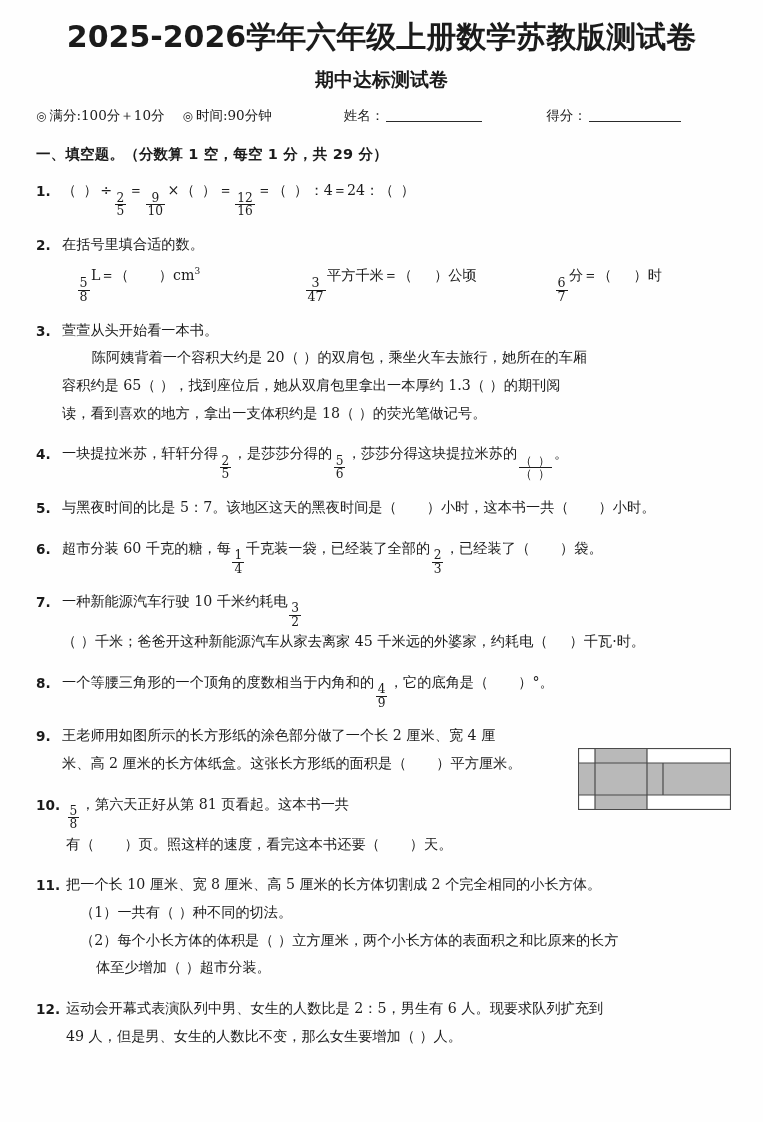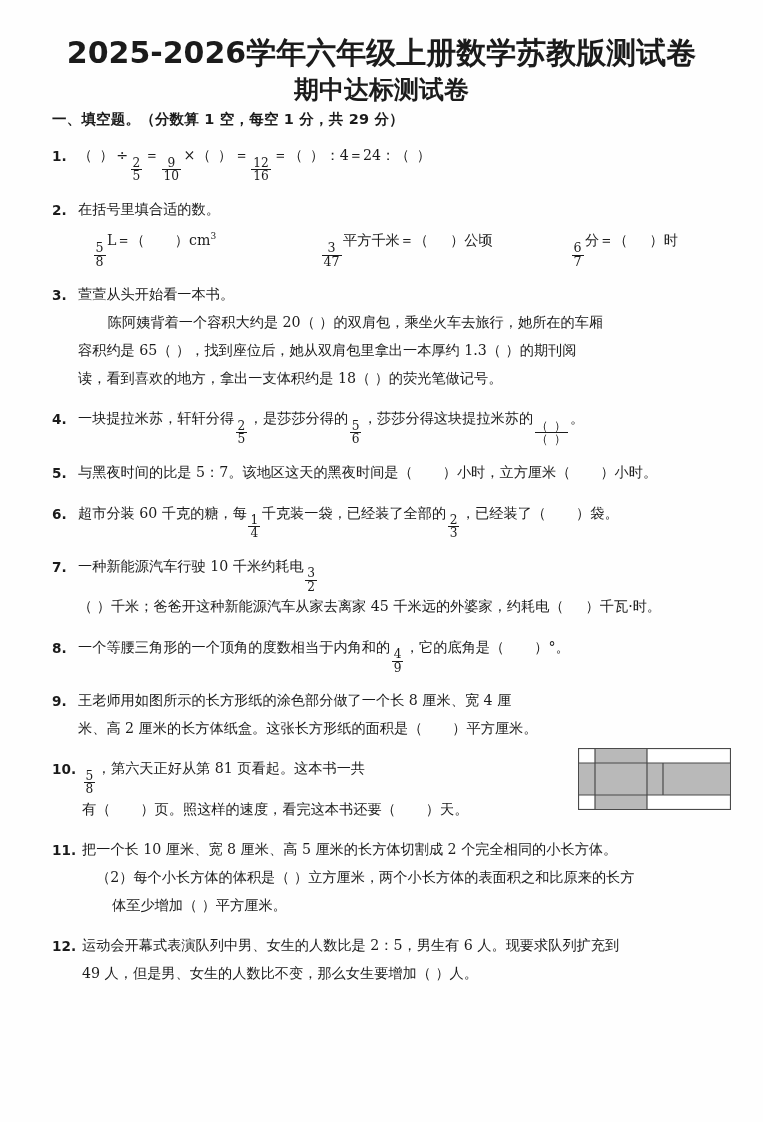--- a/index.html
+++ b/index.html
@@ -7,38 +7,38 @@
     width:763px;height:1122px;
     background:#fefefe;
     font-family:"DejaVu Serif","Liberation Serif",serif;
     color:#1b1b1b;
     overflow:hidden;
     position:relative;
   }
   .page{
     position:relative;
     width:763px;height:1122px;
-    padding:16px;
+    padding:0;
     box-sizing:border-box;
   }
 
   
   .title-block{ text-align:center; padding-top:18px; }
   .title-main{
     font-size:30px;
     font-weight:700;
     letter-spacing:0px;
     line-height:1.26;
     font-family:"DejaVu Sans","Liberation Sans",sans-serif;
   }
   .title-sub{
-    font-size:25px;
+    font-size:19px;
     font-weight:700;
     line-height:1.3;
-    margin-top:2px;
+    margin-top:11px;
     font-family:"DejaVu Sans","Liberation Sans",sans-serif;
   }
 
   
   .info-line{
     margin:16px 34px 0 36px;
     font-size:13.5px;
     display:flex;
     align-items:baseline;
     white-space:nowrap;
@@ -52,21 +52,21 @@
     width:96px;
     height:13px;
     margin-left:2px;
     vertical-align:-2px;
   }
   .fill-line.short{ width:92px; }
   .spacer-b{ flex:0 0 46px; }
 
   
   .section-head{
-    margin:4px 0 0 36px;
+    margin:20px 0 0 36px;
     font-size:14.5px;
     font-weight:700;
     font-family:"DejaVu Sans","Liberation Sans",sans-serif;
     letter-spacing:0.2px;
   }
 
   
   .qlist{ margin:0; padding:0; }
   .q{
     display:flex;
@@ -125,20 +125,28 @@
 </head>
 <body>
 
 <div class="page">
 
   <div class="title-block">
     <div class="title-main">2025-2026学年六年级上册数学苏教版测试卷</div>
     <div class="title-sub">期中达标测试卷</div>
   </div>
 
+  <div class="info-line">
+    <span class="info-seg"><span class="circ">◎</span><span>满分:100分＋10分</span></span>
+    <span class="info-seg"><span class="circ">◎</span><span>时间:90分钟</span></span>
+    <span class="spacer-a"></span>
+    <span class="info-seg"><span>姓名：</span><span class="fill-line"></span></span>
+    <span class="spacer-b"></span>
+    <span class="info-seg"><span>得分：</span><span class="fill-line short"></span></span>
+  </div>
 
   <div class="section-head">一、填空题。（分数算 1 空，每空 1 分，共 29 分）</div>
 
   <div class="qlist">
 
     <div class="q">
       <div class="qnum">1.</div>
       <div class="qbody">
         <span class="paren-blank">（          ）</span><span class="op">÷</span><span class="frac">
             <span class="num">2</span>
@@ -196,21 +204,21 @@
           </span><span>，莎莎分得这块提拉米苏的</span><span class="frac paren">
             <span class="num">（     ）</span>
             <span class="den">（     ）</span>
           </span><span>。</span>
       </div>
     </div>
 
     <div class="q">
       <div class="qnum">5.</div>
       <div class="qbody">
-        <span class="line"><span>与黑夜时间的比是 5：7。该地区这天的黑夜时间是（</span><span class="blank"></span><span>）小时，立方厘米（</span><span class="blank"></span><span>）小时。</span></span>
+        <span class="line"><span>与黑夜时间的比是 5：7。该地区这天的黑夜时间是（</span><span class="blank"></span><span>）小时，这本书一共（</span><span class="blank"></span><span>）小时。</span></span>
       </div>
     </div>
 
     <div class="q">
       <div class="qnum">6.</div>
       <div class="qbody">
         <span>超市分装 60 千克的糖，每</span><span class="frac">
             <span class="num">1</span>
             <span class="den">4</span>
           </span><span>千克装一袋，已经装了全部的</span><span class="frac">
@@ -237,42 +245,43 @@
         <span>一个等腰三角形的一个顶角的度数相当于内角和的</span><span class="frac">
             <span class="num">4</span>
             <span class="den">9</span>
           </span><span>，它的底角是（</span><span class="blank"></span><span>）°。</span>
       </div>
     </div>
 
     <div class="q q9">
       <div class="qnum">9.</div>
       <div class="qbody">
-        <span class="line">王老师用如图所示的长方形纸的涂色部分做了一个长 8 厘米、宽 4 厘</span>
+        <span class="line">王老师用如图所示的长方形纸的涂色部分做了一个长 2 厘米、宽 4 厘</span>
         <span class="line"><span>米、高 2 厘米的长方体纸盒。这张长方形纸的面积是（</span><span class="blank"></span><span>）平方厘米。</span></span>
       </div>
     </div>
 
     <div class="q">
       <div class="qnum wide">10.</div>
       <div class="qbody">
         <span class="line"><span class="frac">
               <span class="num">5</span>
               <span class="den">8</span>
             </span><span>，第六天正好从第 81 页看起。这本书一共</span></span>
         <span class="line"><span>有（</span><span class="blank"></span><span>）页。照这样的速度，看完这本书还要（</span><span class="blank"></span><span>）天。</span></span>
       </div>
     </div>
 
     <div class="q">
       <div class="qnum wide">11.</div>
       <div class="qbody">
         <span class="line">把一个长 10 厘米、宽 8 厘米、高 5 厘米的长方体切割成 2 个完全相同的小长方体。</span>
+        <span class="sub">（1）一共有（          ）种不同的切法。</span>
         <span class="sub">（2）每个小长方体的体积是（          ）立方厘米，两个小长方体的表面积之和比原来的长方</span>
-        <span class="sub" style="padding-left:30px;">体至少增加（          ）平方厘米。</span>
+        <span class="sub" style="padding-left:30px;">体至少增加（          ）超市分装。</span>
       </div>
     </div>
 
     <div class="q">
       <div class="qnum wide">12.</div>
       <div class="qbody">
         <span class="line">运动会开幕式表演队列中男、女生的人数比是 2：5，男生有 6 人。现要求队列扩充到</span>
         <span class="line">49 人，但是男、女生的人数比不变，那么女生要增加（          ）人。</span>
       </div>
     </div>

